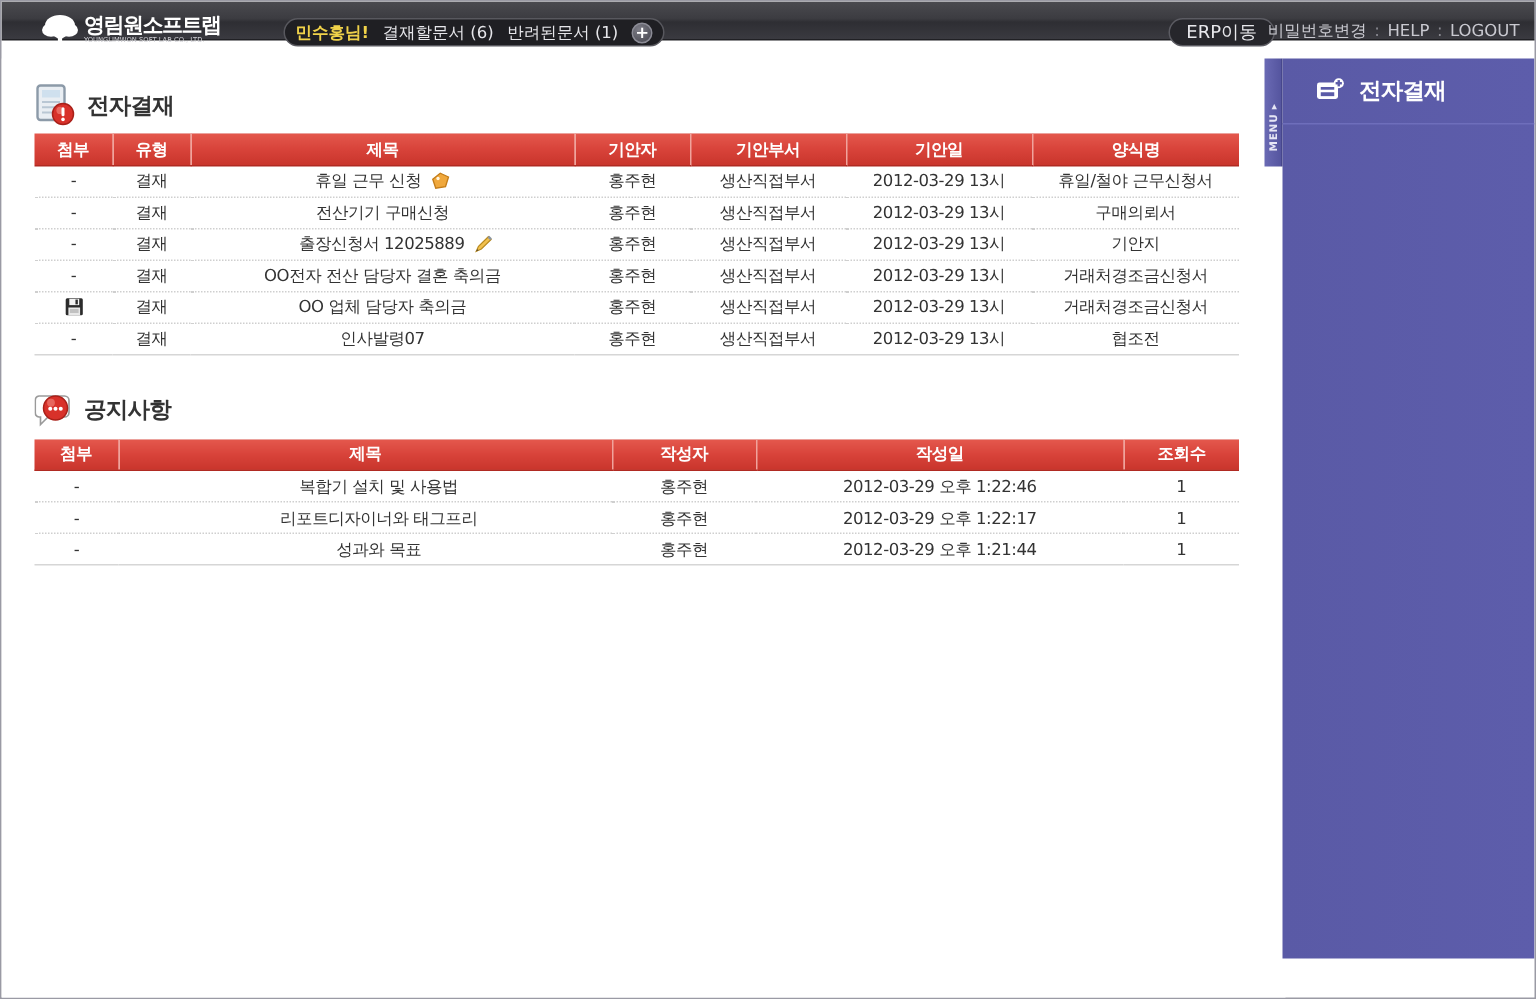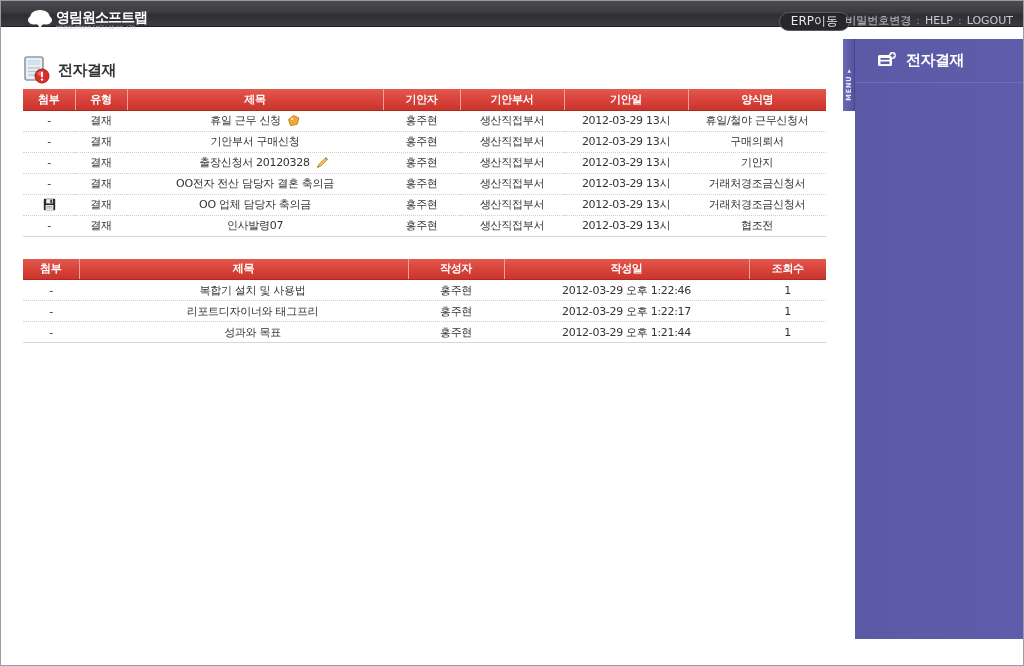--- a/index.html
+++ b/index.html
@@ -212,20 +212,26 @@
         <rect x="11.6" y="12" width="2.8" height="11" fill="#ffffff"></rect>
         <path d="M12 17 L7 14 M14 17 L19 14" stroke="#ffffff" stroke-width="1.4" fill="none"></path>
         <ellipse cx="13" cy="23.5" rx="8" ry="1.6" fill="#ffffff" opacity="0.75"></ellipse>
       </svg>
       <span class="logo-text">
         <span class="logo-main">영림원소프트랩</span>
         <span class="logo-sub">YOUNGLIMWON SOFT LAB CO., LTD.</span>
       </span>
     </div>
 
+    <div class="navpill">
+      <span class="greet">민수홍님!</span>
+      <span class="navlink">결재할문서 (6)</span>
+      <span class="navlink">반려된문서 (1)</span>
+      <span class="plus-btn">+</span>
+    </div>
 
     <div class="erp-btn">ERP이동</div>
 
     <div class="toplinks">
       <span class="tl">비밀번호변경</span>
       <span class="sep">:</span>
       <span class="tl">HELP</span>
       <span class="sep">:</span>
       <span class="tl">LOGOUT</span>
     </div>
@@ -287,34 +293,34 @@
           <td>홍주현</td>
           <td>생산직접부서</td>
           <td>2012-03-29 13시</td>
           <td>휴일/철야 근무신청서</td>
         </tr>
         <tr>
           <td>-</td>
           <td>결재</td>
           <td class="left">
             <span class="title-cell">
-                <span>기안부서 구매신청</span>
+                <span>전산기기 구매신청</span>
               </span>
           </td>
           <td>홍주현</td>
           <td>생산직접부서</td>
           <td>2012-03-29 13시</td>
           <td>구매의뢰서</td>
         </tr>
         <tr>
           <td>-</td>
           <td>결재</td>
           <td class="left indent2">
             <span class="title-cell">
-              <span>출장신청서 20120328</span>
+              <span>출장신청서 12025889</span>
               <svg class="mini-ico" viewBox="0 0 13 13">
                 <path d="M1.5 11.5 L3 8.2 L9.6 1.8 L11.4 3.6 L4.9 10 Z" fill="#f2c14e" stroke="#b98a1e" stroke-width="0.8"></path>
                 <path d="M9.6 1.8 L11.4 3.6" stroke="#8c95a0" stroke-width="1.6"></path>
                 <path d="M1.5 11.5 L3 10.9 L2.2 10.1 Z" fill="#3a3a3a"></path>
               </svg>
             </span>
           </td>
           <td>홍주현</td>
           <td>생산직접부서</td>
           <td>2012-03-29 13시</td>
@@ -366,20 +372,33 @@
           <td>홍주현</td>
           <td>생산직접부서</td>
           <td>2012-03-29 13시</td>
           <td>협조전</td>
         </tr>
       </tbody>
     </table>
 
     <div class="spacer"></div>
 
+    <div class="sec-title">
+      <span class="ico-chat">
+        <svg viewBox="0 0 28 24" width="28" height="24">
+          <path d="M3 2 H20 A3 3 0 0 1 23 5 V13 A3 3 0 0 1 20 16 H9 L4 21 V16 H3 A3 3 0 0 1 0.5 13 V5 A3 3 0 0 1 3 2 Z" fill="#ffffff" stroke="#9a9a9a" stroke-width="1.1"></path>
+          <circle cx="14" cy="10" r="8" fill="#d8312a" stroke="#a92019" stroke-width="1"></circle>
+          <circle cx="11" cy="6.5" r="2.6" fill="#ef8279" opacity="0.65"></circle>
+          <circle cx="10.5" cy="10.5" r="1.35" fill="#ffffff"></circle>
+          <circle cx="14" cy="10.5" r="1.35" fill="#ffffff"></circle>
+          <circle cx="17.5" cy="10.5" r="1.35" fill="#ffffff"></circle>
+        </svg>
+      </span>
+      <span class="sec-label">공지사항</span>
+    </div>
 
     <table class="grid">
       <colgroup>
         <col style="width:56px">
           <col style="width:329px">
           <col style="width:96px">
         <col style="width:245px">
           <col style="width:77px">
       </colgroup>
       <thead>

